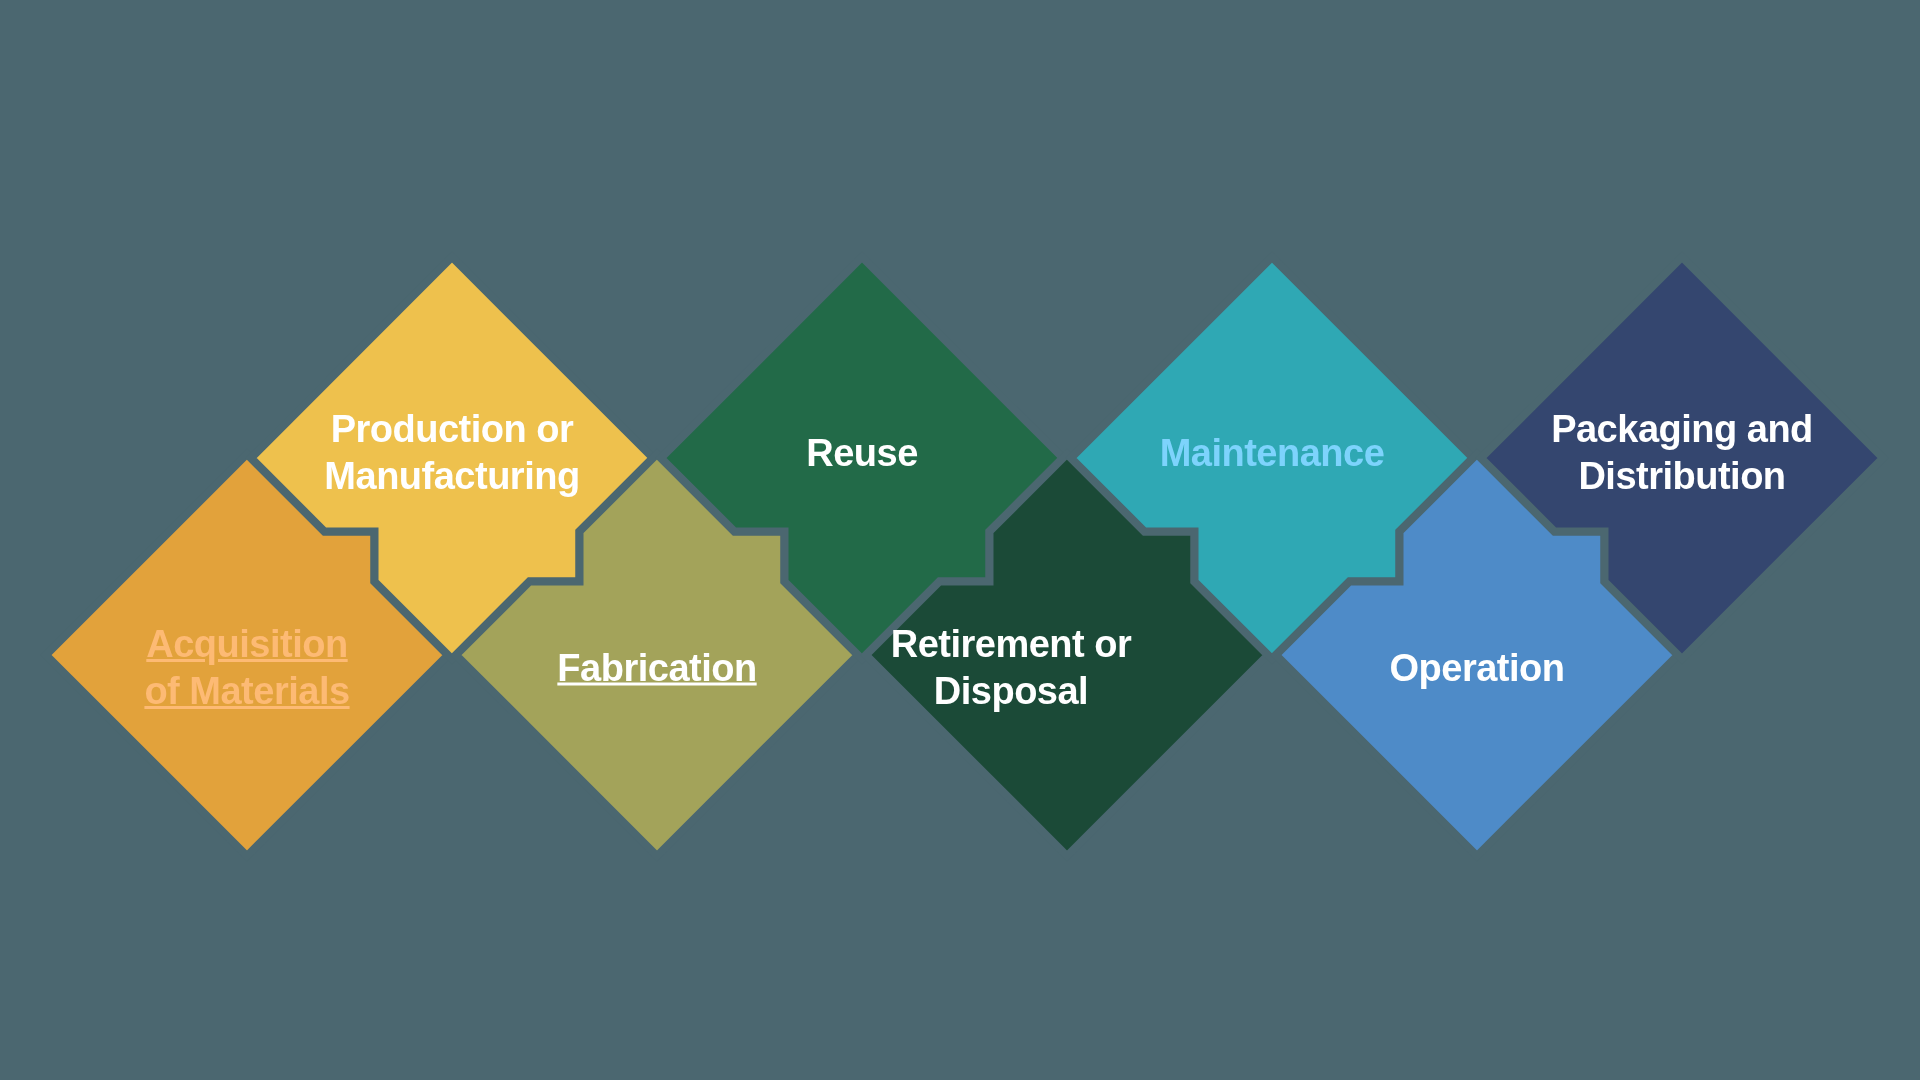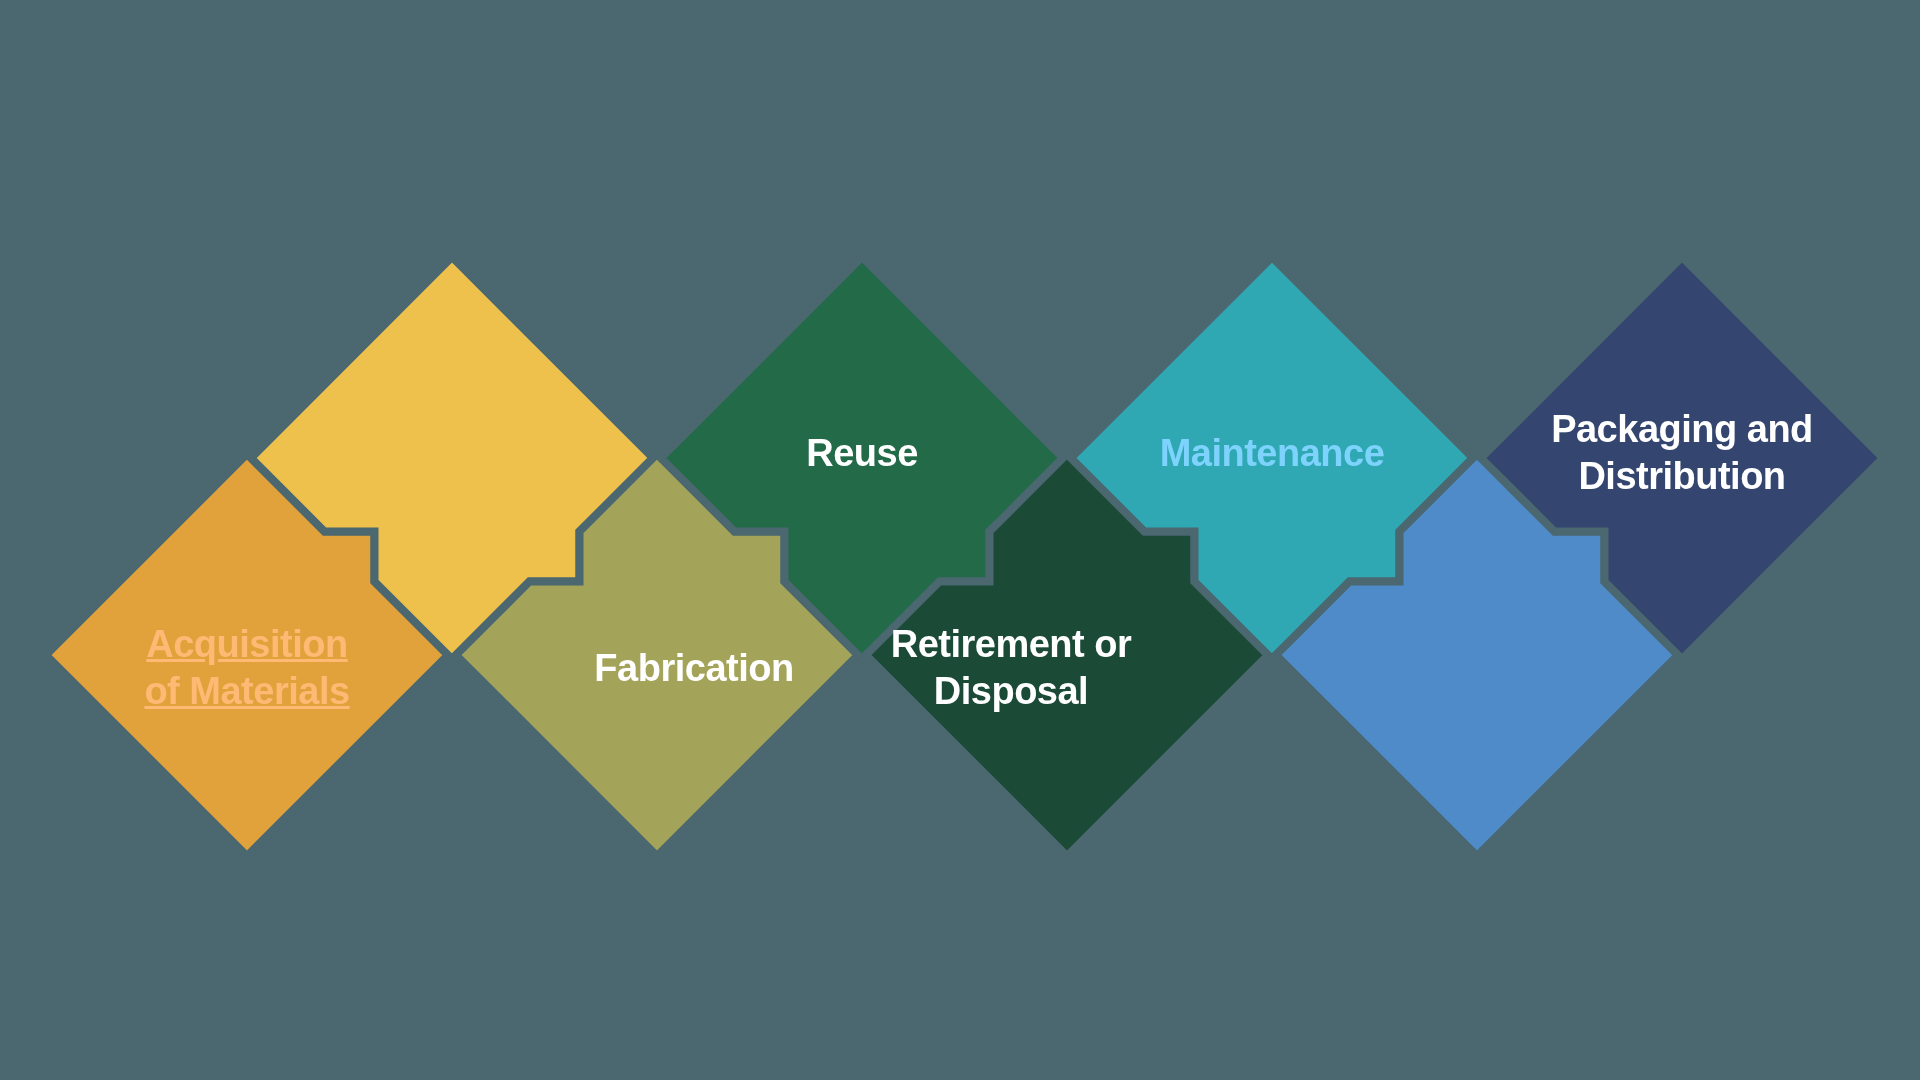--- a/index.html
+++ b/index.html
@@ -52,21 +52,24 @@
     <polygon class="piece" fill="#a3a35a" points="657,454 734.5,531.5 784.5,531.5 784.5,581.5 858,655 657,856 456,655 529.5,581.5 579.5,581.5 579.5,531.5" stroke="#4b6770"></polygon>
     <polygon class="piece" fill="#226a48" points="862,257 1063,458 989.5,531.5 989.5,581.5 939.5,581.5 862,659 784.5,581.5 784.5,531.5 734.5,531.5 661,458" stroke="#4b6770"></polygon>
     <polygon class="piece" fill="#1b4a37" points="1067,454 1144.5,531.5 1194.5,531.5 1194.5,581.5 1268,655 1067,856 866,655 939.5,581.5 989.5,581.5 989.5,531.5" stroke="#4b6770"></polygon>
     <polygon class="piece" fill="#2fa8b4" points="1272,257 1473,458 1399.5,531.5 1399.5,581.5 1349.5,581.5 1272,659 1194.5,581.5 1194.5,531.5 1144.5,531.5 1071,458" stroke="#4b6770"></polygon>
     <polygon class="piece" fill="#4e8bc8" points="1477,454 1554.5,531.5 1604.5,531.5 1604.5,581.5 1678,655 1477,856 1276,655 1349.5,581.5 1399.5,581.5 1399.5,531.5" stroke="#4b6770"></polygon>
     <polygon class="piece" fill="#34466f" points="1682,257 1883,458 1682,659 1604.5,581.5 1604.5,531.5 1554.5,531.5 1481,458" stroke="#4b6770"></polygon>
   </svg>
 
   <div class="stage-label" style="left: 247px; top: 668px; color: #fdba74; text-decoration: underline;">Acquisition
 of Materials</div>
-  <div class="stage-label" style="left: 694px; top: 668px; color: rgb(255, 255, 255);">Fabrication</div>
+  <div class="stage-label" style="left: 452px; top: 453px; color: rgb(255, 255, 255);">Production or
+Manufacturing</div>
+  <div class="stage-label" style="left: 657px; top: 668px; color: rgb(255, 255, 255); text-decoration: underline;">Fabrication</div>
   <div class="stage-label" style="left: 862px; top: 453px; color: rgb(255, 255, 255);">Reuse</div>
   <div class="stage-label" style="left: 1011px; top: 668px; color: rgb(255, 255, 255);">Retirement or
 Disposal</div>
   <div class="stage-label" style="left: 1272px; top: 453px; color: #7dd3fc;">Maintenance</div>
+  <div class="stage-label" style="left: 1477px; top: 668px; color: rgb(255, 255, 255);">Operation</div>
   <div class="stage-label" style="left: 1682px; top: 453px; color: rgb(255, 255, 255);">Packaging and
 Distribution</div>
 
 </div>
 
 </body></html>

